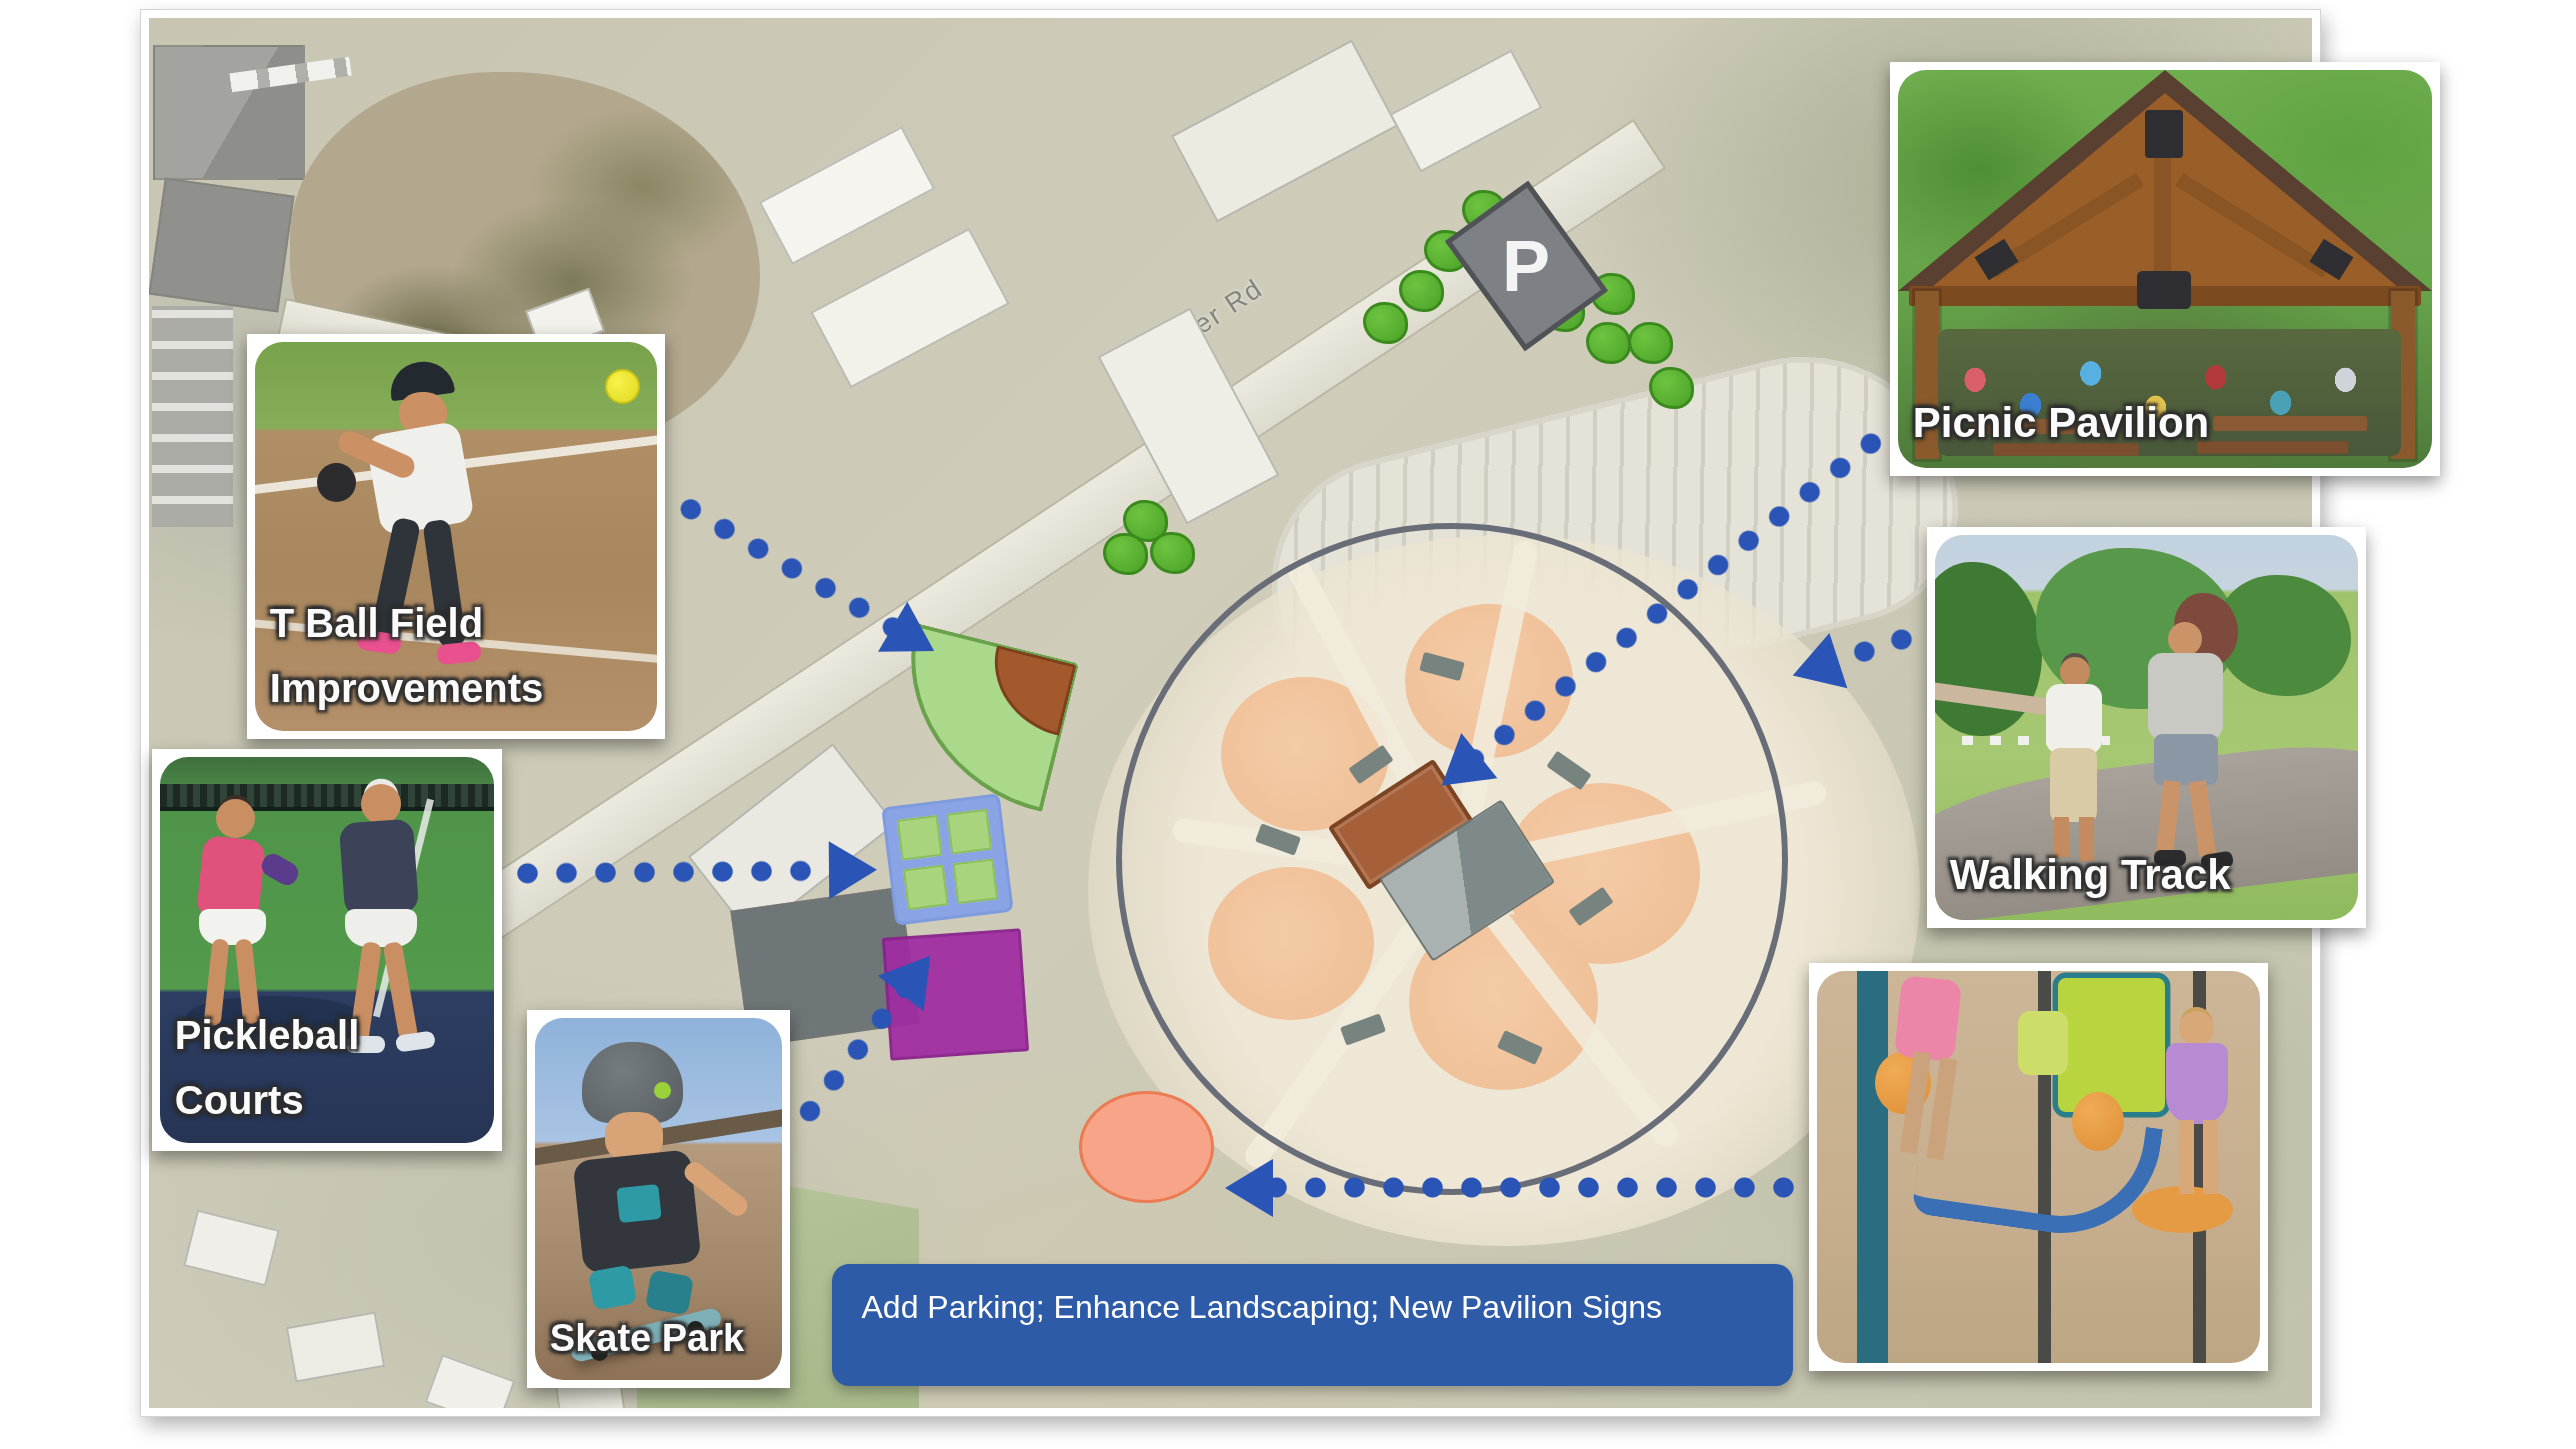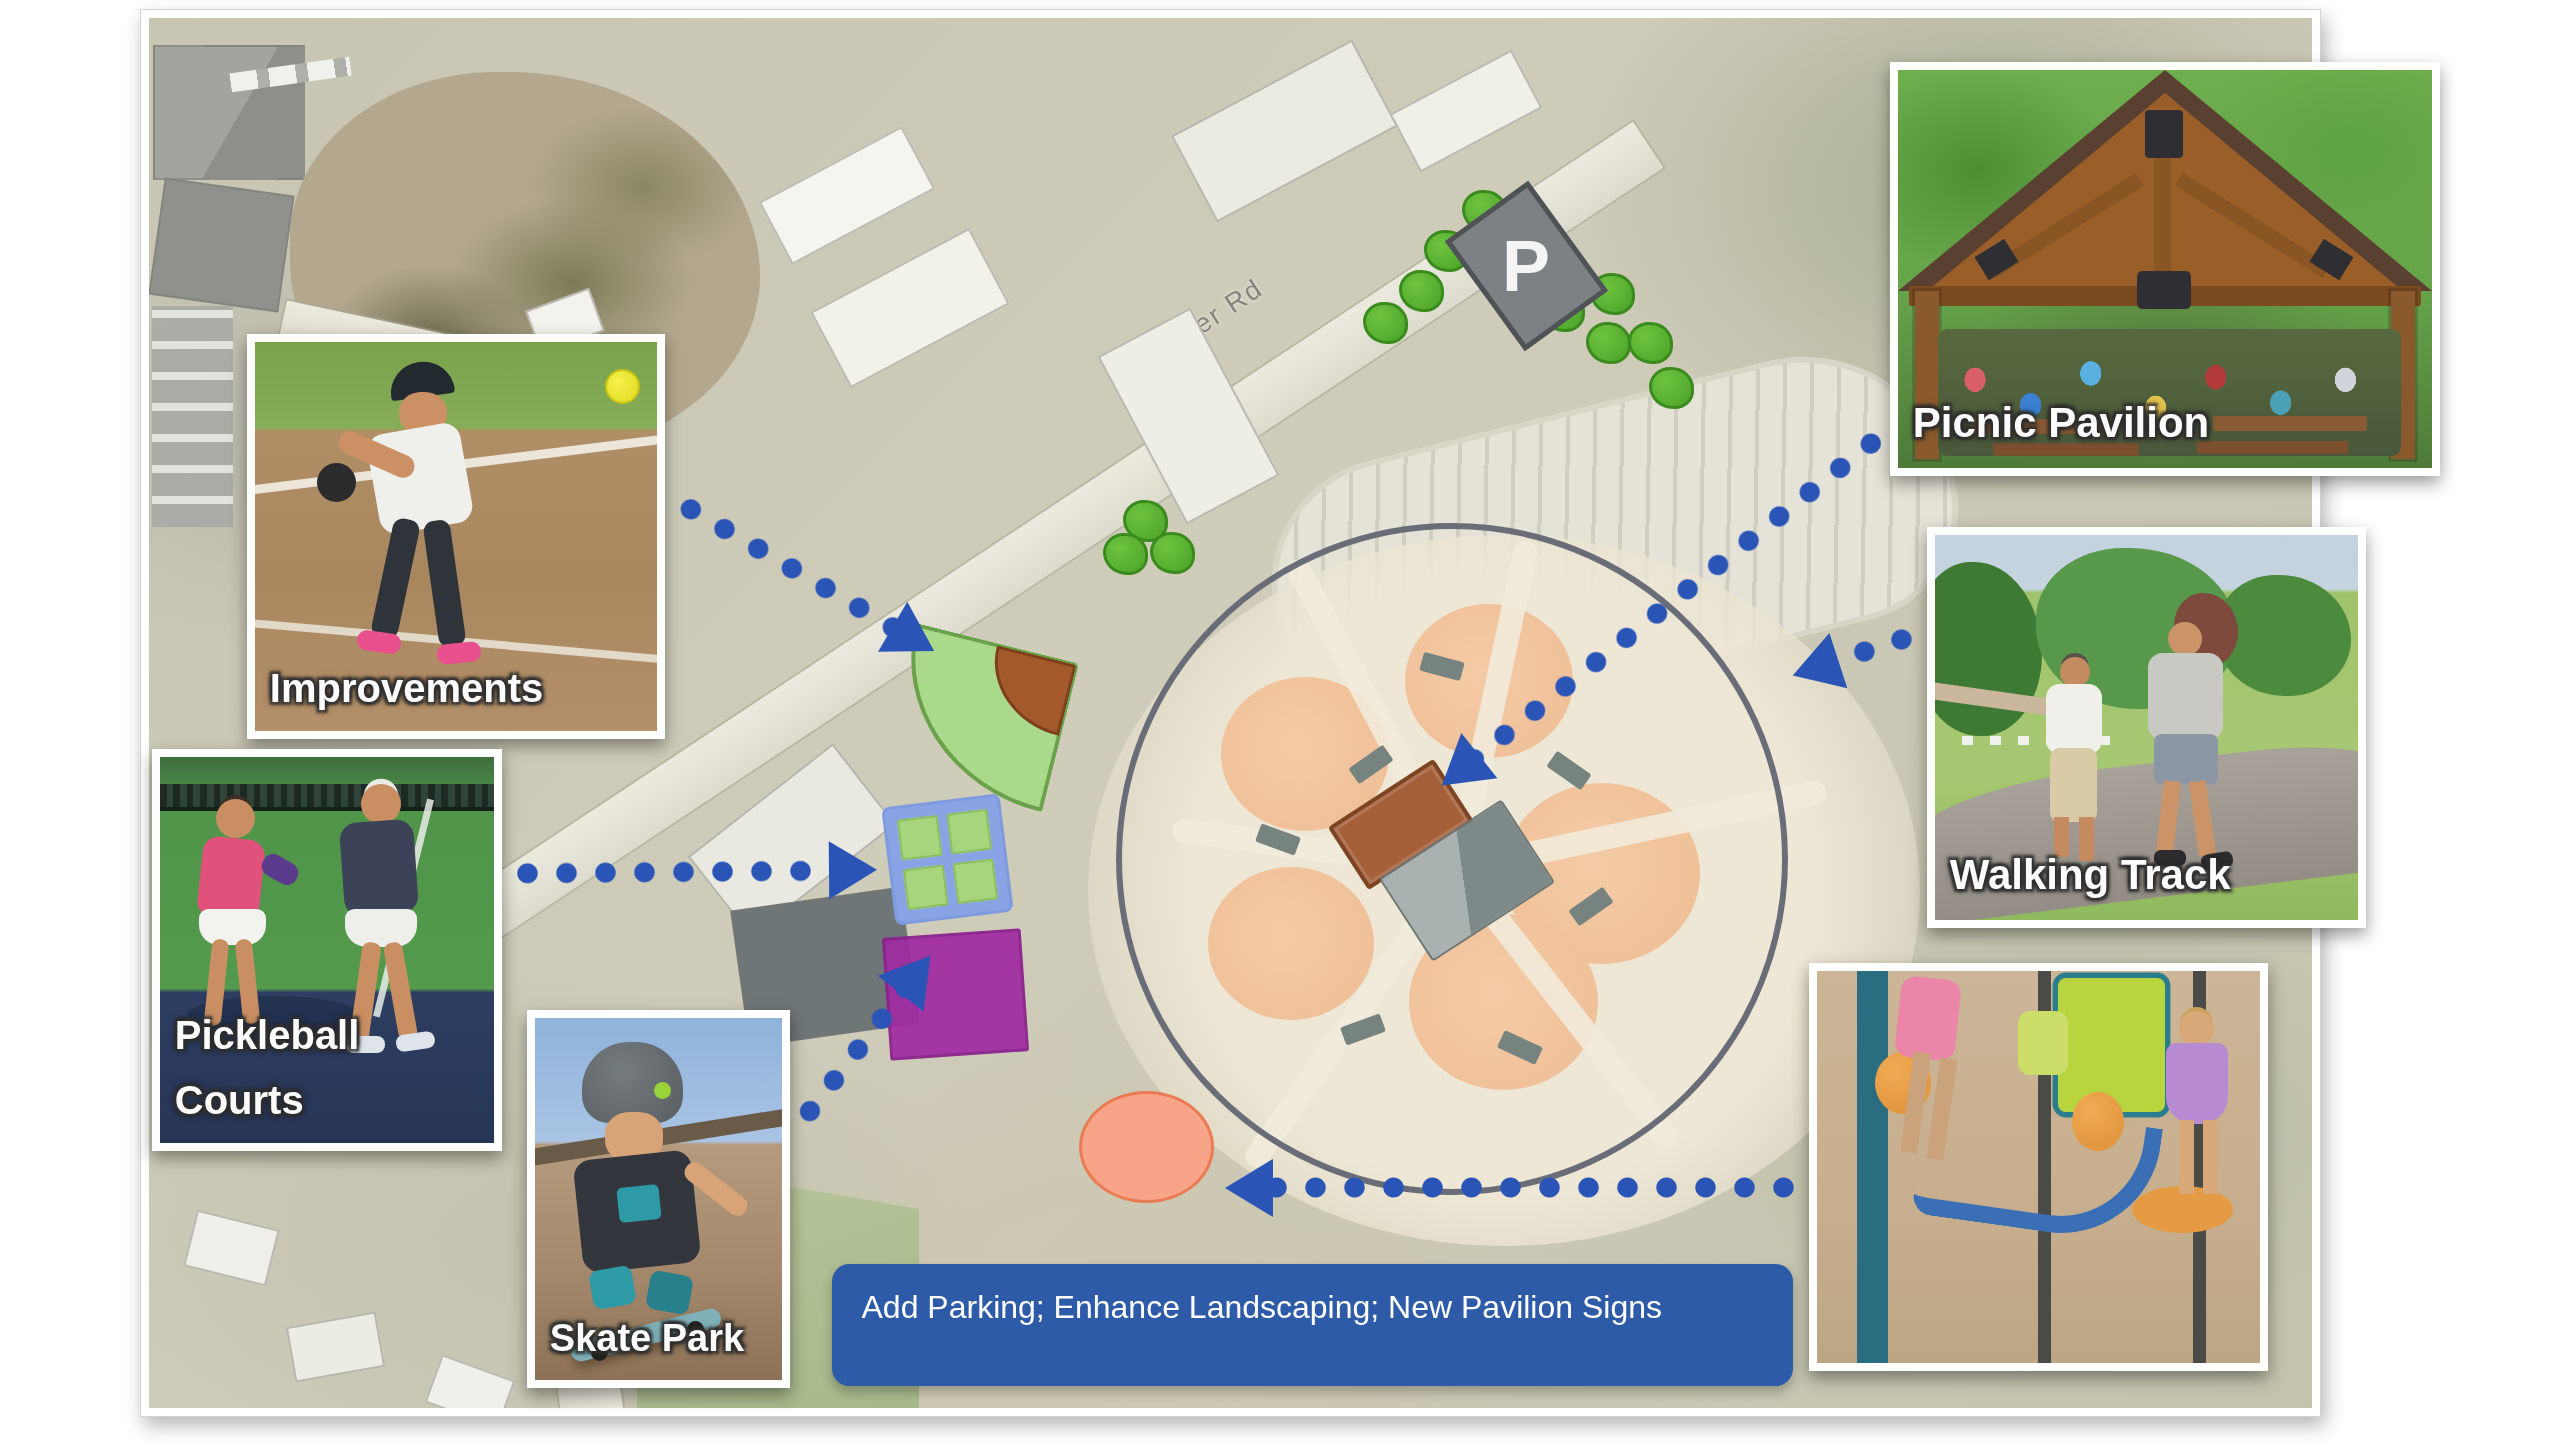--- a/index.html
+++ b/index.html
@@ -51,21 +51,21 @@
   .p-sign span{transform:rotate(36deg);color:#f4f4f4;font-size:72px;font-weight:bold;}
   
   .arrow{position:absolute;height:59px;transform-origin:left center;z-index:5;}
   .arrow .shaft{position:absolute;left:0;right:47px;top:50%;height:21.5px;margin-top:-10.7px;
     background-image:radial-gradient(circle closest-side,#2a55b7 90%,rgba(42,85,183,0) 100%);
     background-size:39px 21.5px;background-repeat:repeat-x;background-position:left center;}
   .arrow .head{position:absolute;right:0;top:50%;margin-top:-29.5px;width:0;height:0;
     border-left:48px solid #2a55b7;border-top:29.5px solid transparent;border-bottom:29.5px solid transparent;}
   
   .photo-card{position:absolute;background:#fff;padding:8px;box-shadow:0 6.7px 16px rgba(0,0,0,.40);z-index:6;}
-  .photo{position:relative;width:100%;height:100%;overflow:hidden;}
+  .photo{position:relative;width:100%;height:100%;overflow:hidden;border-radius:28px;}
   .plabel{position:absolute;left:14.8px;bottom:10.7px;color:#fbfbfb;font-weight:600;font-size:40px;line-height:1.62;
     text-shadow:-2.7px -2.7px 2.7px rgba(45,45,45,.9),2.7px -2.7px 2.7px rgba(45,45,45,.9),
                 -2.7px 2.7px 2.7px rgba(45,45,45,.9),2.7px 2.7px 2.7px rgba(45,45,45,.9),0 0 9.4px rgba(0,0,0,.45);
     white-space:nowrap;}
   
   .banner{position:absolute;left:832px;top:1264px;width:961px;height:122px;background:#2d5ba7;
     border-radius:17.4px;color:#fff;padding:16px 0 0 29.5px;box-sizing:border-box;
     box-shadow:0 5.4px 10.7px rgba(0,0,0,.25);z-index:7;}
   .banner .t{font-size:38px;font-weight:bold;}
   .banner .d{font-size:32px;margin-top:9.4px;}
@@ -203,20 +203,21 @@
     <div class="abs" style="left:134px;top:20px;width:64px;height:35px;background:#22292f;border-radius:32px 32px 4px 4px;transform:rotate(-8deg);"></div>
     <div class="abs" style="left:144px;top:50px;width:48px;height:43px;background:#cb9064;border-radius:46%;"></div>
     <div class="abs" style="left:118px;top:86px;width:94px;height:101px;background:#efefec;border-radius:17.4px;transform:rotate(-10deg);"></div>
     <div class="abs" style="left:81px;top:101px;width:81px;height:23px;background:#cb9064;border-radius:12px;transform:rotate(24deg);"></div>
     <div class="abs" style="left:62px;top:121px;width:39px;height:39px;background:#2c2c2e;border-radius:50%;"></div>
     <div class="abs" style="left:127px;top:176px;width:27px;height:121px;background:#2f343a;border-radius:10.7px;transform:rotate(12deg);"></div>
     <div class="abs" style="left:176px;top:178px;width:27px;height:127px;background:#2f343a;border-radius:10.7px;transform:rotate(-8deg);"></div>
     <div class="abs" style="left:102px;top:290px;width:44px;height:20px;background:#e8518e;border-radius:9.4px;transform:rotate(8deg);"></div>
     <div class="abs" style="left:182px;top:301px;width:44px;height:20px;background:#e8518e;border-radius:9.4px;transform:rotate(-6deg);"></div>
     <div class="plabel">
+      <div>T Ball Field</div>
       <div>Improvements</div>
     </div>
   </div>
 </div>
 
 <div class="photo-card" style="left:152px;top:749px;width:334px;height:386px;">
   <div class="photo" style="background:linear-gradient(180deg,#3f6f3e 0%,#4f9449 12%,#539a4c 60%,#2d3e62 61%,#273555 100%);">
     <div class="abs" style="left:0;top:7%;width:100%;height:23px;background:repeating-linear-gradient(90deg,#1d2a24 0 6.7px,#31443a 6.7px 13.4px);border-bottom:4px solid #12201a;"></div>
     <div class="abs" style="left:72%;top:10%;width:6.7px;height:58%;background:#e8ece8;transform:rotate(14deg);opacity:.85;"></div>
     <div class="abs" style="left:8%;top:62%;width:174px;height:40px;background:#1c2a44;border-radius:50%;opacity:.55;"></div>

